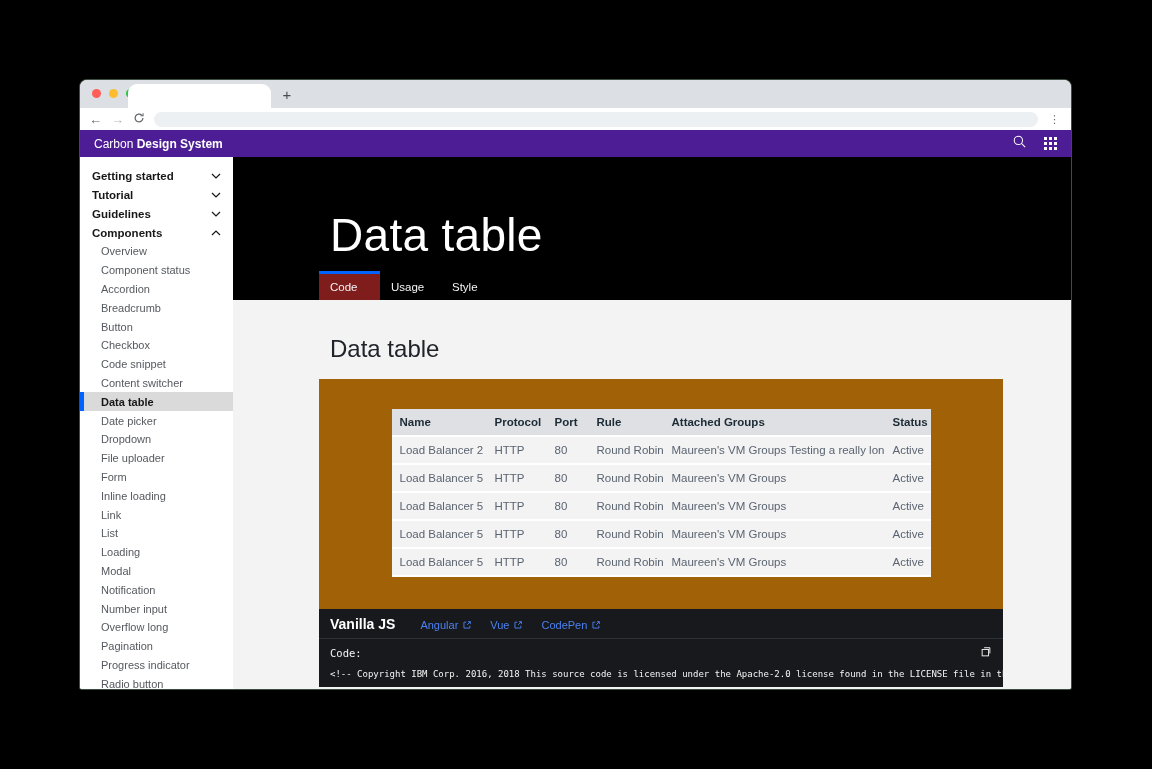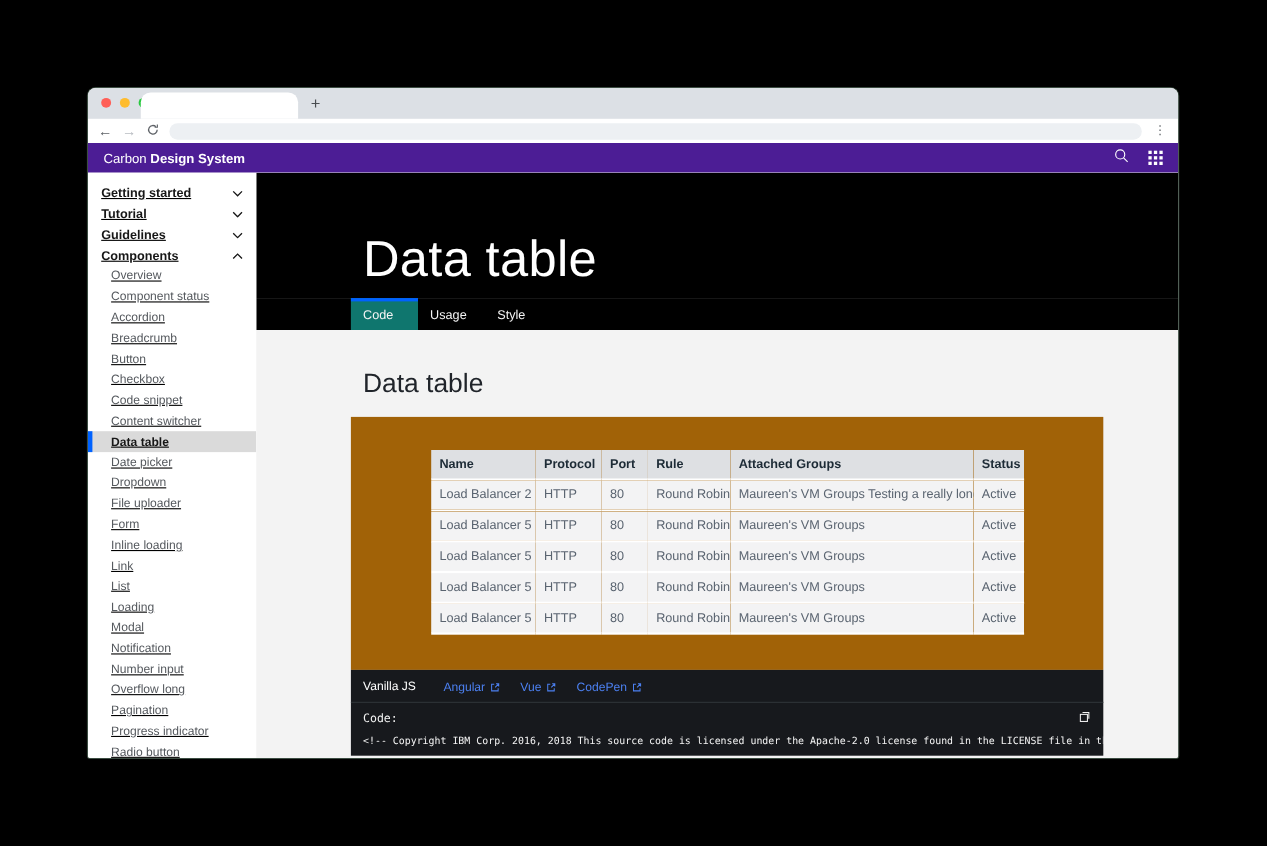--- a/index.html
+++ b/index.html
@@ -22,45 +22,45 @@
   .kebab{color:#5f6368;font-size:11px;letter-spacing:0;line-height:1;padding:0 2px;}
   
   .carbon-header{height:27px;background:#4c1d95;display:flex;align-items:center;padding:0 14px;flex:none;}
   .brand{color:#fff;font-size:12px;}
   .brand b{font-weight:700;}
   .hdr-icons{margin-left:auto;display:flex;align-items:center;gap:17px;}
   .grid-icon{display:grid;grid-template-columns:repeat(3,3px);grid-gap:2px;}
   .grid-icon span{width:3px;height:3px;background:#fff;}
   
   .app-body{flex:1;display:flex;min-height:0;}
-  .sidebar{width:153px;flex:none;background:#fff;padding-top:9px;overflow:hidden;box-sizing:border-box;text-decoration:underline;}
+  .sidebar{width:153px;flex:none;background:#fff;padding-top:9px;overflow:hidden;box-sizing:border-box;}
   .side-top{height:19px;display:flex;align-items:center;padding:0 12px;font-size:11.5px;font-weight:700;color:#171717;}
   .side-top .lbl{flex:1;}
   .side-sub{height:18.8px;display:flex;align-items:center;padding-left:21px;font-size:11px;color:#55595e;box-sizing:border-box;}
   .side-sub.selected{background:#dadada;border-left:4px solid var(--accent);padding-left:17px;font-weight:700;color:#171717;}
   .chev{flex:none;}
   .main{flex:1;background:#f3f3f3;display:flex;flex-direction:column;min-width:0;overflow:hidden;}
   .hero{height:114px;background:#000;flex:none;display:flex;align-items:flex-end;padding-left:97px;}
   .hero h1{margin:0 0 10px 0;color:#fff;font-size:46px;font-weight:300;letter-spacing:.3px;line-height:1.1;}
   .tabbar{height:29px;background:#000;flex:none;display:flex;padding-left:86px;}
   .tab{width:61px;box-sizing:border-box;display:flex;align-items:center;padding-left:11px;
        color:#f4f4f4;font-size:11.5px;border-top:3px solid transparent;}
-  .tab.selected{background:#0f766e;border-top-color:var(--accent);}
+  .tab.selected{background:#7f1d1d;border-top-color:var(--accent);}
   .content{flex:1;padding-top:33px;min-height:0;}
   .content h2{margin:0 0 15px 97px;font-size:24px;font-weight:400;color:#20242a;line-height:1.3;}
   .card{margin-left:86px;width:684px;height:230px;background:#a16207;box-sizing:border-box;padding-top:30px;}
   .demo-table{width:467px;margin:0 auto;border-collapse:collapse;table-layout:fixed;}
   .demo-table th{background:#dee0e3;color:#1d2b36;font-size:11.5px;font-weight:700;text-align:left;
                  height:26px;padding:0 4px 0 8px;border-bottom:2px solid #fff;overflow:hidden;white-space:nowrap;}
   .demo-table td{background:#f3f3f4;color:#5a6470;font-size:11.5px;height:26px;padding:0 4px 0 8px;
                  border-bottom:2px solid #fff;overflow:hidden;white-space:nowrap;}
   
   .demo-footer{margin-left:86px;width:684px;background:#17191d;box-sizing:border-box;flex:none;height:78px;}
   .fw-bar{height:29px;display:flex;align-items:center;padding:0 11px;border-bottom:1px solid #2e3338;}
-  .fw-label{color:#fff;font-size:11px;font-weight:400;margin-right:25px;}
+  .fw-label{color:#fff;font-size:14px;font-weight:700;margin-right:25px;}
   .fw-link{color:var(--link);font-size:11px;text-decoration:none;display:inline-flex;align-items:center;gap:4px;margin-right:18px;}
   .code-row{height:28px;display:flex;align-items:center;justify-content:space-between;padding:0 11px;
             font-family:"DejaVu Sans Mono",monospace;font-size:10.5px;color:#f4f4f4;}
   .code-line{padding:2px 11px 0;font-family:"DejaVu Sans Mono",monospace;font-size:9px;color:#f4f4f4;
              white-space:nowrap;overflow:hidden;}
 </style>
 </head>
 <body>
 
 <div class="stage">

